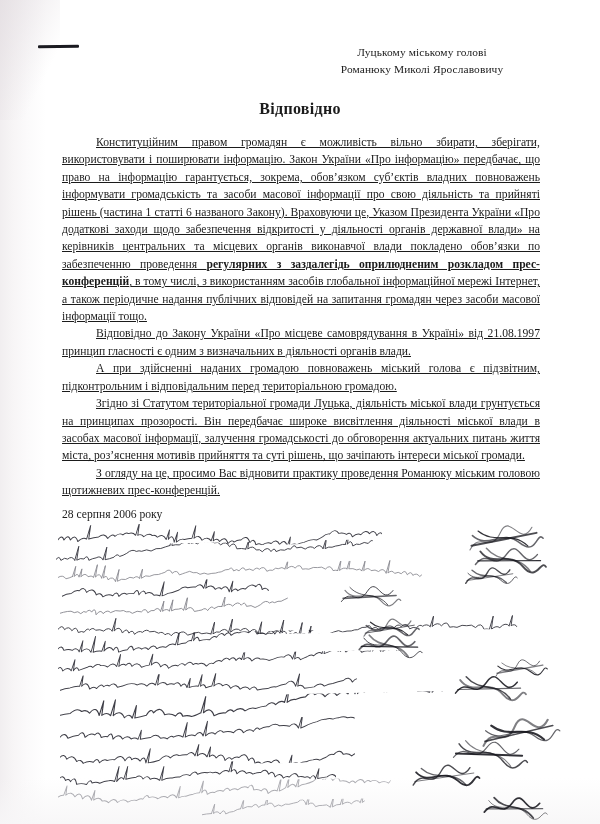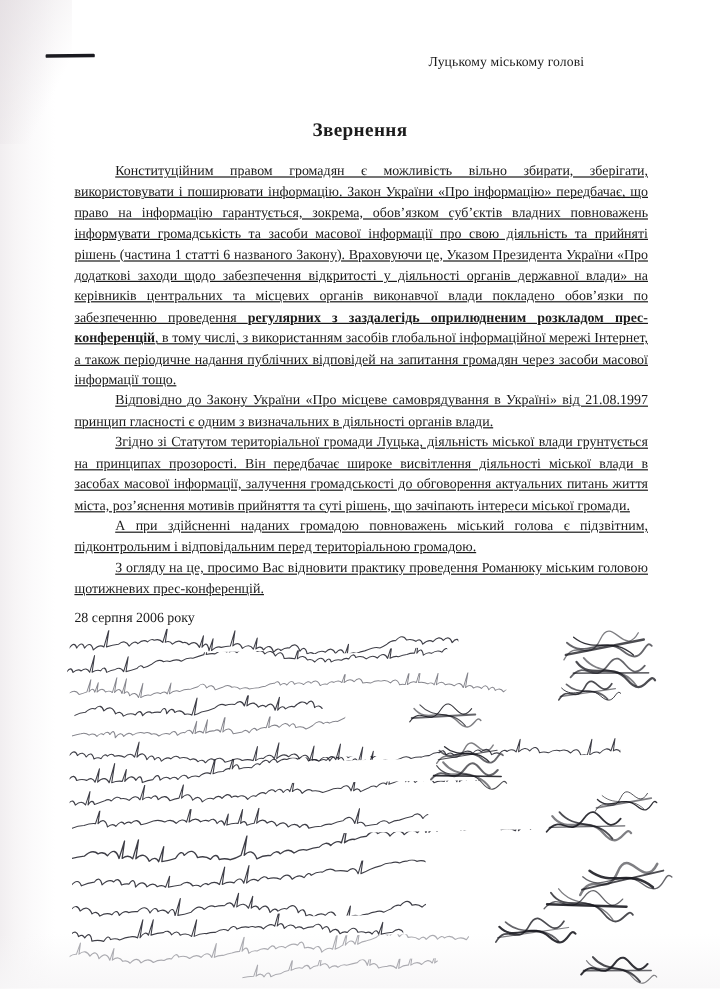--- a/index.html
+++ b/index.html
@@ -145,29 +145,30 @@
 <div id="page">
 
   <div class="scan-shade-left"></div>
   <div class="scan-shade-topleft"></div>
   <div class="scan-shade-bottom"></div>
 
   <div class="margin-dash"></div>
 
   <div class="addressee">
     <div>Луцькому міському голові</div>
+    <div>Романюку Миколі Ярославовичу</div>
   </div>
 
-  <div class="doc-title">Звернення</div>
+  <div class="doc-title">Відповідно</div>
 
   <div class="body-text" id="body-text">
       <p><span>Конституційним правом громадян є можливість вільно збирати, зберігати, використовувати і поширювати інформацію. Закон України «Про інформацію» передбачає, що право на інформацію гарантується, зокрема, обов’язком суб’єктів владних повноважень інформувати громадськість та засоби масової інформації про свою діяльність та прийняті рішень (частина 1 статті 6 названого Закону). Враховуючи це, Указом Президента України «Про додаткові заходи щодо забезпечення відкритості у діяльності органів державної влади» на керівників центральних та місцевих органів виконавчої влади покладено обов’язки по забезпеченню проведення </span><b>регулярних з заздалегідь оприлюдненим розкладом прес-конференцій</b><span>, в тому числі, з використанням засобів глобальної інформаційної мережі Інтернет, а також періодичне надання публічних відповідей на запитання громадян через засоби масової інформації тощо.</span></p>
       <p><span>Відповідно до Закону України «Про місцеве самоврядування в Україні» від 21.08.1997 принцип гласності є одним з визначальних в діяльності органів влади.</span></p>
+      <p><span>А при здійсненні наданих громадою повноважень міський голова є підзвітним, підконтрольним і відповідальним перед територіальною громадою.</span></p>
       <p><span>Згідно зі Статутом територіальної громади Луцька, діяльність міської влади грунтується на принципах прозорості. Він передбачає широке висвітлення діяльності міської влади в засобах масової інформації, залучення громадськості до обговорення актуальних питань життя міста, роз’яснення мотивів прийняття та суті рішень, що зачіпають інтереси міської громади.</span></p>
-      <p><span>А при здійсненні наданих громадою повноважень міський голова є підзвітним, підконтрольним і відповідальним перед територіальною громадою.</span></p>
       <p><span>З огляду на це, просимо Вас відновити практику проведення Романюку міським головою щотижневих прес-конференцій.</span></p>
     </div>
 
   <div class="date-line">28 серпня 2006 року</div>
 
   <div class="signatures" id="signatures">
       <div class="hw-line hw-ink-1" title="Гришина Тетяна, журналіст інтернет-видання «ВолиньPost»" style="left: 6px; top: 2px; font-size: 12.5px; transform: rotate(-1.4deg); transform-origin: left center;"><svg width="324.25" height="23.625">
           <path d="M 0 11.3 q 3.2 -6.5 6.3 -0.1 q 3.3 -6.6 6.5 0.2 q 3.8 -6.6 7.7 1.7 q 4.2 -5.0 8.4 -2.3 m 0 0 l 1.5 -14.3 l 0.6 14.3 q 4.8 -1.6 9.6 -1.9 q 4.7 -4.5 9.4 1.7 q 3.4 -5.2 6.8 -1.9 q 3.9 -3.9 7.8 -1.2 q 2.7 -3.0 5.4 -1.2 q 3.8 -1.7 7.5 1.9 m 0 0 l 1.5 -12.9 l 0.6 12.9 q 3.1 -1.7 6.2 1.6 q 4.3 -4.2 8.5 -0.9 q 2.7 -1.0 5.4 1.8 q 4.6 -4.3 9.3 2.4 m 0 0 l 1.5 -9.5 l 0.6 9.5 q 3.2 -6.4 6.4 2.9 m 0 0 l 1.5 -9.8 l 0.6 9.8 q 3.9 -4.0 7.7 -2.4 q 3.6 -0.8 7.3 -1.0 m 0 0 l 1.5 -12.5 l 0.6 12.5 q 4.2 -4.5 8.4 2.2 q 4.7 -4.4 9.3 0.8 m 0 0 l 1.5 -9.1 l 0.6 9.1 q 3.3 -3.4 6.5 0.9 q 4.4 -6.3 8.8 2.2 q 2.9 -4.4 5.8 -1.3 q 3.3 -2.6 6.6 -1.9 q 4.8 -6.1 9.5 2.8 q 3.2 -5.4 6.5 2.5 q 3.0 -2.4 6.0 0.4 q 4.5 -3.7 9.0 -1.5 q 4.3 -5.4 8.7 1.3 q 3.9 -6.7 7.9 1.7 m 0 0 l 1.5 -9.0 l 0.6 9.0 q 3.6 -3.0 7.3 -1.2 q 3.4 -1.8 6.7 -2.1 q 2.8 -1.3 5.7 -2.1 q 3.3 -0.9 6.6 0.0 q 2.6 -1.2 5.3 -3.0 q 3.3 -3.4 6.6 -2.7 q 4.6 -6.2 9.1 -0.4 q 4.0 -1.1 8.1 1.3 q 3.1 -3.2 6.2 2.5 q 4.1 -4.3 8.1 -1.9 q 4.2 -5.7 8.5 -0.8 q 3.9 -4.9 7.8 2.0 q 3.4 -5.7 6.9 1.2 q 4.9 -6.5 9.8 -2.0" fill="none" stroke="currentColor" stroke-width="0.94" stroke-linecap="round" stroke-linejoin="round" transform="translate(2,3) skewX(-12)"></path>
         </svg></div>
       <div class="hw-line hw-ink-1" title="Дригайло Ксенія, журналіст інтернет-видання «ВолиньPost»" style="left: 4px; top: 22px; font-size: 12px; transform: rotate(-1.2deg); transform-origin: left center;"><svg width="317.12" height="23">

